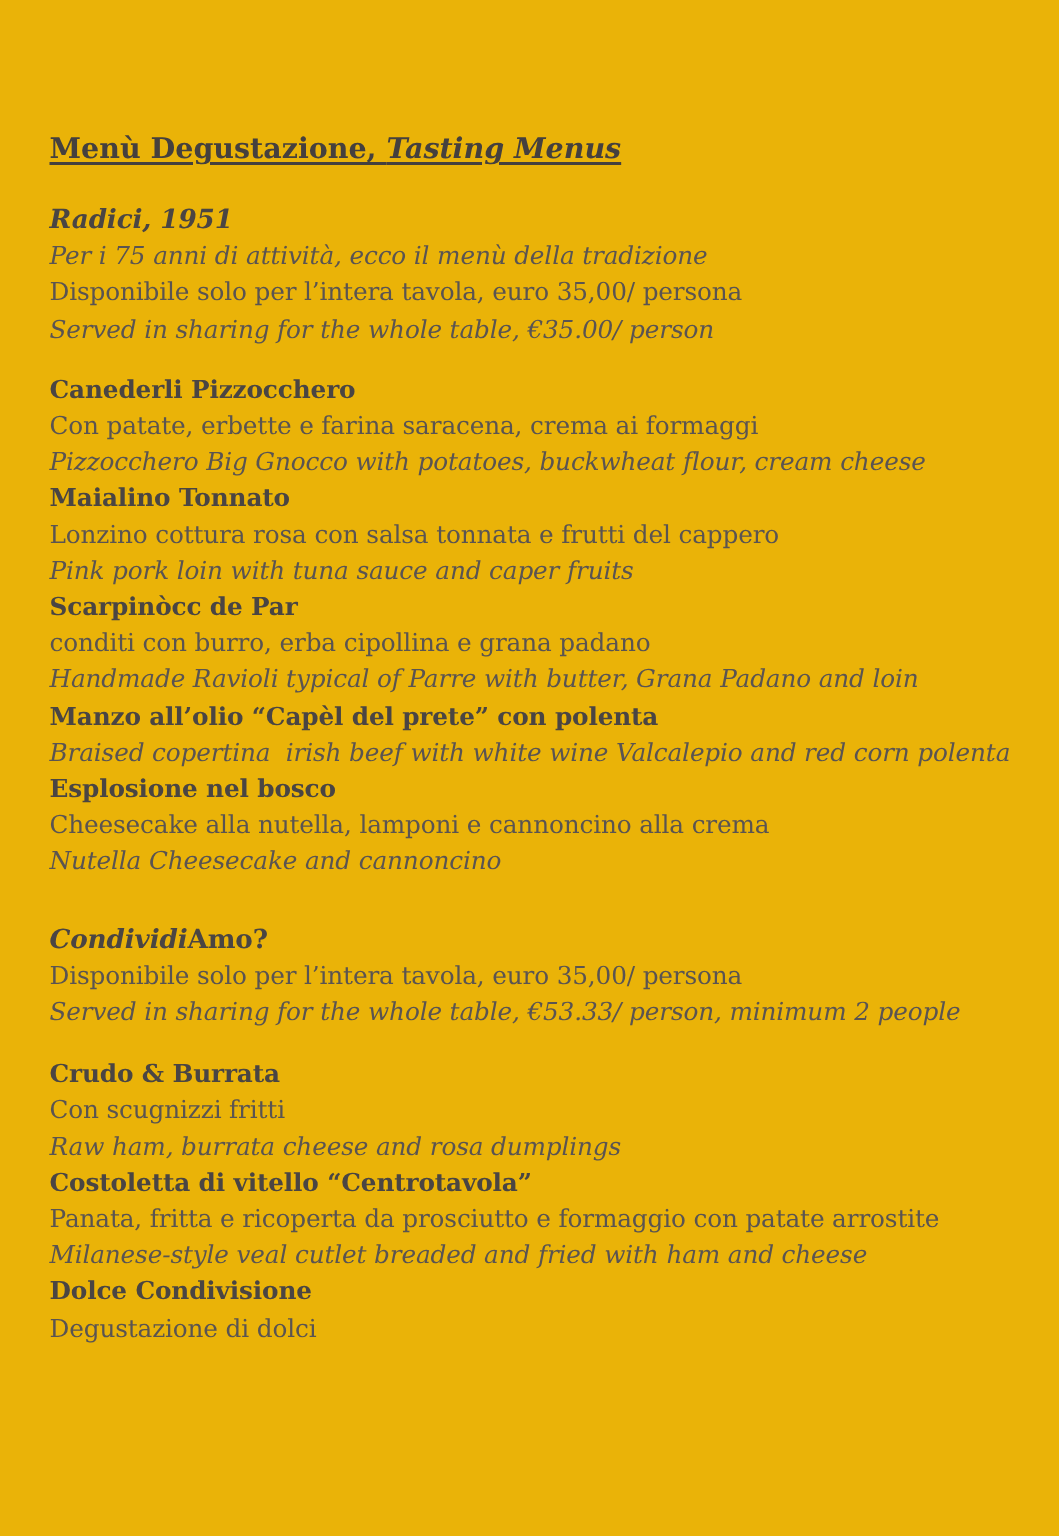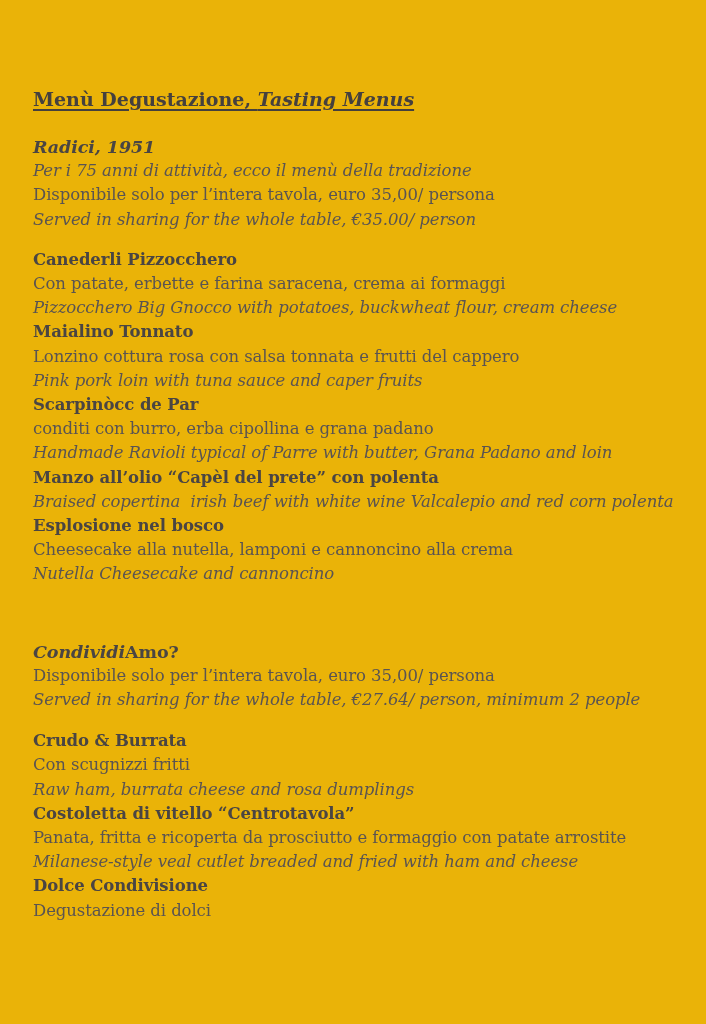--- a/index.html
+++ b/index.html
@@ -35,21 +35,21 @@
     text-decoration-thickness: 1.5px;
     text-underline-offset: 3px;
   }
   .section-heading {
     font-size: 17.5px;
     font-weight: bold;
     color: #4a4543;
   }
   .intro-block { margin-top: 23px; }
   .items-block-1 { margin-top: 16px; }
-  .section-2-block { margin-top: 53px; }
+  .section-2-block { margin-top: 28px; }
   .items-block-2 { margin-top: 17px; }
 </style>
 </head>
 <body>
 
 <div class="page">
   <div class="content">
 
     <div class="menu-title"><span class="underline"><span>Menù Degustazione, </span><span class="italic">Tasting Menus</span></span></div>
 
@@ -89,21 +89,21 @@
         <div class="line bold">Esplosione nel bosco</div>
         <div class="line">Cheesecake alla nutella, lamponi e cannoncino alla crema</div>
         <div class="line italic">Nutella Cheesecake and cannoncino</div>
       </div>
 
     </div>
 
     <div class="section-2-block">
       <div class="line section-heading"><span class="italic">Condividi</span><span>Amo?</span></div>
       <div class="line">Disponibile solo per l’intera tavola, euro 35,00/ persona</div>
-      <div class="line italic">Served in sharing for the whole table, €27.64/ person, minimum 2 people</div>
+      <div class="line italic">Served in sharing for the whole table, €53.33/ person, minimum 2 people</div>
     </div>
 
     <div class="items-block-2">
 
       <div>
         <div class="line bold">Crudo &amp; Burrata</div>
         <div class="line">Con scugnizzi fritti</div>
         <div class="line italic">Raw ham, burrata cheese and rosa dumplings</div>
       </div>
 

